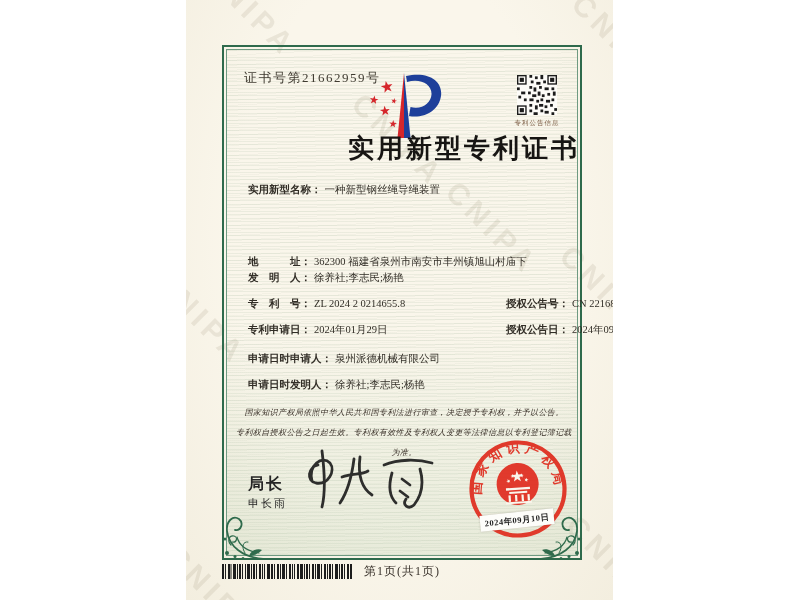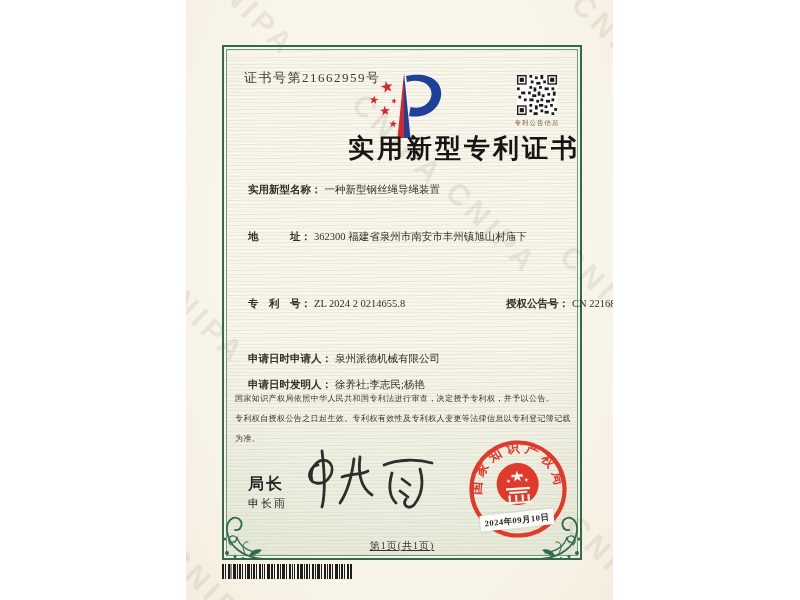--- a/index.html
+++ b/index.html
@@ -21,34 +21,34 @@
   .logo{position:absolute;left:134px;top:25px;width:88px;height:68px;}
   .qr-block{position:absolute;left:277px;top:28px;width:72px;text-align:center;}
   .qr-block svg{width:40px;height:40px;display:block;margin:0 auto;}
   .qr-label{margin-top:4px;font-size:6.5px;letter-spacing:1px;color:#7a5b42;}
   .doc-title{position:absolute;left:0;right:0;top:84px;text-align:right;
        font-size:26px;font-weight:700;letter-spacing:3px;color:#171513;}
   .row{position:absolute;left:24px;right:4px;height:14px;font-size:10.5px;color:#322e27;white-space:nowrap;}
   .row .lbl{font-weight:600;}
   .row .val{margin-left:3px;}
   .col2{position:absolute;left:214px;top:0;margin-left:44px;}
-  .law{position:absolute;left:11px;top:342px;width:338px;
-       font-size:8px;line-height:20px;color:#3c332b;letter-spacing:0.4px;}
+  .law{position:absolute;left:11px;top:356px;width:338px;text-align:center;
+       font-size:8px;line-height:20px;color:#3c332b;letter-spacing:0.4px;font-style:italic;}
   .director{position:absolute;left:24px;top:427px;
        font-family:Liberation Serif, serif;
        font-weight:700;font-size:16px;color:#262626;letter-spacing:2px;}
   .director-name{position:absolute;left:24px;top:449px;
        font-family:"Liberation Sans","DejaVu Sans",sans-serif;
        font-weight:400;font-size:11px;color:#262626;letter-spacing:2px;}
   .signature{position:absolute;left:68px;top:400px;width:160px;height:70px;}
   .seal{position:absolute;left:244px;top:392px;width:100px;height:100px;transform:rotate(-4deg);}
   .seal-plate{position:absolute;left:256px;top:465px;width:74px;height:16px;background:#fdfdfa;
        transform:rotate(-6deg);box-shadow:0 0 2px rgba(60,40,30,0.25);
        font-size:8.5px;font-weight:600;color:#1d1d1d;text-align:center;line-height:16px;letter-spacing:0.5px;}
-  .page-info{position:absolute;left:0;right:0;top:492px;text-align:center;font-size:10px;color:#3a332c;letter-spacing:1px;text-decoration:underline;}
+  .page-info{position:absolute;left:0;right:0;top:516px;text-align:center;font-size:12px;color:#3a332c;letter-spacing:1px;}
   .orn{position:absolute;bottom:-3px;width:44px;height:60px;}
   .orn.left{left:-3px;}
   .orn.right{right:-3px;transform:scaleX(-1);}
   .barcode{position:absolute;left:36px;top:564px;width:130px;height:15px;}
 </style>
 </head>
 <body>
 
 <div class="canvas">
   <div class="photo">
@@ -134,26 +134,33 @@
           </g>
         </svg>
         <div class="qr-label">专利公告信息</div>
       </div>
 
       <div class="doc-title">实用新型专利证书</div>
 
       <div class="row" style="top:136px">
         <span class="lbl">实用新型名称：</span><span class="val">一种新型钢丝绳导绳装置</span>
       </div>
-      <div class="row" style="top:183px">
+      <div class="row" style="top:208px">
         <span class="lbl">地　　　址：</span><span class="val">362300 福建省泉州市南安市丰州镇旭山村庙下</span>
+      </div>
+      <div class="row" style="top:224px">
+        <span class="lbl">发　明　人：</span><span class="val">徐养社;李志民;杨艳</span>
       </div>
       <div class="row" style="top:250px">
         <span class="lbl">专　利　号：</span><span class="val">ZL 2024 2 0214655.8</span>
         <span class="col2"><span class="lbl">授权公告号：</span><span class="val">CN 221680600 U</span></span>
+      </div>
+      <div class="row" style="top:276px">
+        <span class="lbl">专利申请日：</span><span class="val">2024年01月29日</span>
+        <span class="col2"><span class="lbl">授权公告日：</span><span class="val">2024年09月10日</span></span>
       </div>
       <div class="row" style="top:305px">
         <span class="lbl">申请日时申请人：</span><span class="val">泉州派德机械有限公司</span>
       </div>
       <div class="row" style="top:331px">
         <span class="lbl">申请日时发明人：</span><span class="val">徐养社;李志民;杨艳</span>
       </div>
 
       <div class="law">
         <div>国家知识产权局依照中华人民共和国专利法进行审查，决定授予专利权，并予以公告。</div>

